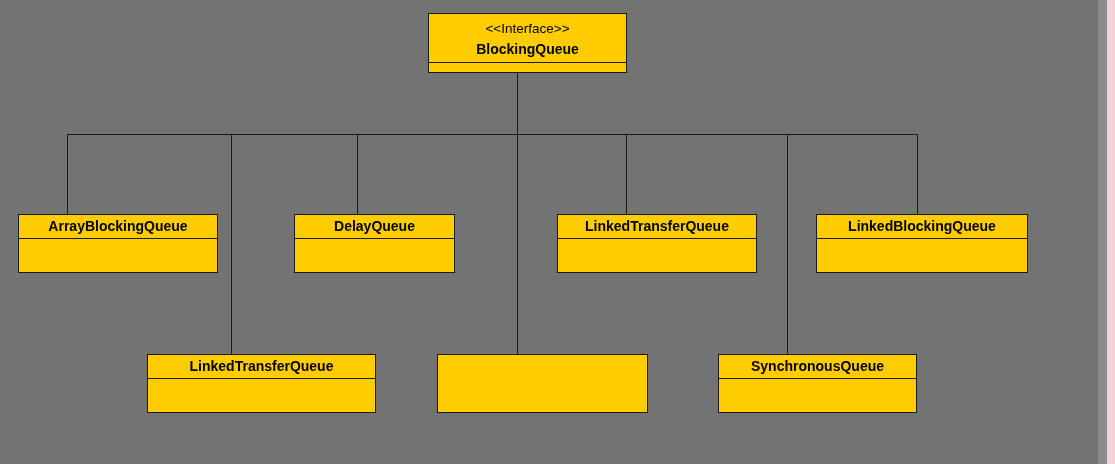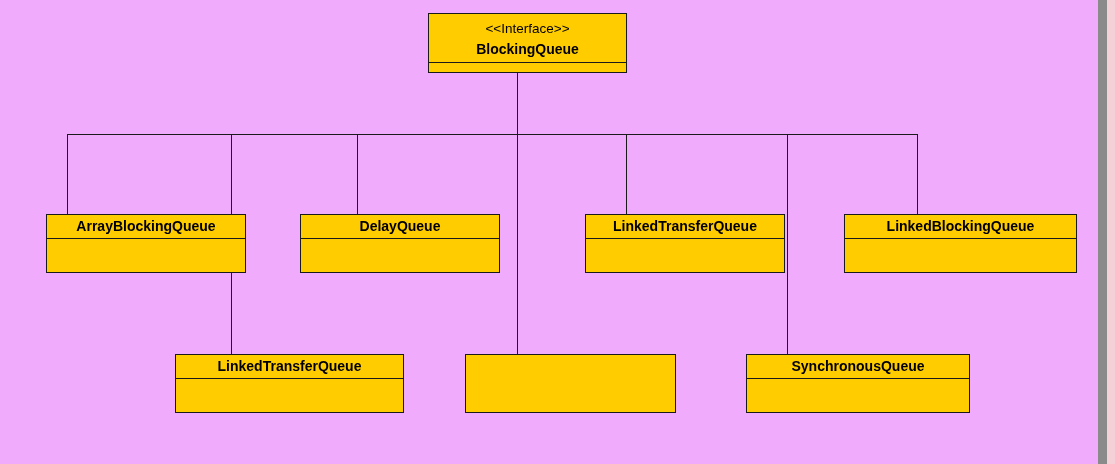--- a/index.html
+++ b/index.html
@@ -1,19 +1,19 @@
 <!DOCTYPE html>
 <html><head>
 <meta charset="utf-8">
 <style>
   html,body{margin:0;padding:0;}
   .canvas{
     position:relative;
     width:1115px;height:464px;
-    background:#f0abfc;
+    background:#737373;
     overflow:hidden;
     font-family:"Liberation Sans", sans-serif;
     color:#000;
   }
   .frame-shadow{
     position:absolute;top:0;right:8px;width:9px;height:464px;
     background:#8A8A8A;
   }
   .frame-edge{
     position:absolute;top:0;right:0;width:8px;height:464px;
@@ -51,21 +51,21 @@
     line-height:13.5px;
     padding-top:8px;
   }
   .node.interface .iface-name{
     font-weight:bold;
     font-size:14px;
     line-height:14px;
     padding-top:6px;
     white-space:nowrap;
   }
-  .impl{height:59px;top:214px;margin-left:28px;}
+  .impl{height:59px;top:214px;}
   .impl.row2{top:354px;}
 </style>
 </head>
 <body>
 
 <div class="canvas">
 
   <div class="line v" style="left:517px;top:73px;height:281px"></div>
   <div class="line h" style="left:67px;top:134px;width:851px"></div>
   <div class="line v" style="left:67px;top:134px;height:80px"></div>
@@ -81,45 +81,45 @@
       <div class="iface-name">BlockingQueue</div>
     </div>
     <div class="body"></div>
   </div>
 
   <div class="node impl" style="left:18px;width:200px">
     <div class="name">ArrayBlockingQueue</div>
     <div class="body"></div>
   </div>
 
-  <div class="node impl" style="left:272px;width:200px">
+  <div class="node impl" style="left:294px;width:161px">
     <div class="name">DelayQueue</div>
     <div class="body"></div>
   </div>
 
   <div class="node impl" style="left:557px;width:200px">
     <div class="name">LinkedTransferQueue</div>
     <div class="body"></div>
   </div>
 
-  <div class="node impl" style="left:816px;width:233px">
+  <div class="node impl" style="left:816px;width:212px">
     <div class="name">LinkedBlockingQueue</div>
     <div class="body"></div>
   </div>
 
   <div class="node impl row2" style="left:147px;width:229px">
     <div class="name">LinkedTransferQueue</div>
     <div class="body"></div>
   </div>
 
   <div class="node impl row2" style="left:437px;width:211px">
     <div class="body"></div>
   </div>
 
-  <div class="node impl row2" style="left:718px;width:224px">
+  <div class="node impl row2" style="left:718px;width:199px">
     <div class="name">SynchronousQueue</div>
     <div class="body"></div>
   </div>
 
   <div class="frame-shadow"></div>
   <div class="frame-edge"></div>
 
 </div>
 
 </body></html>

